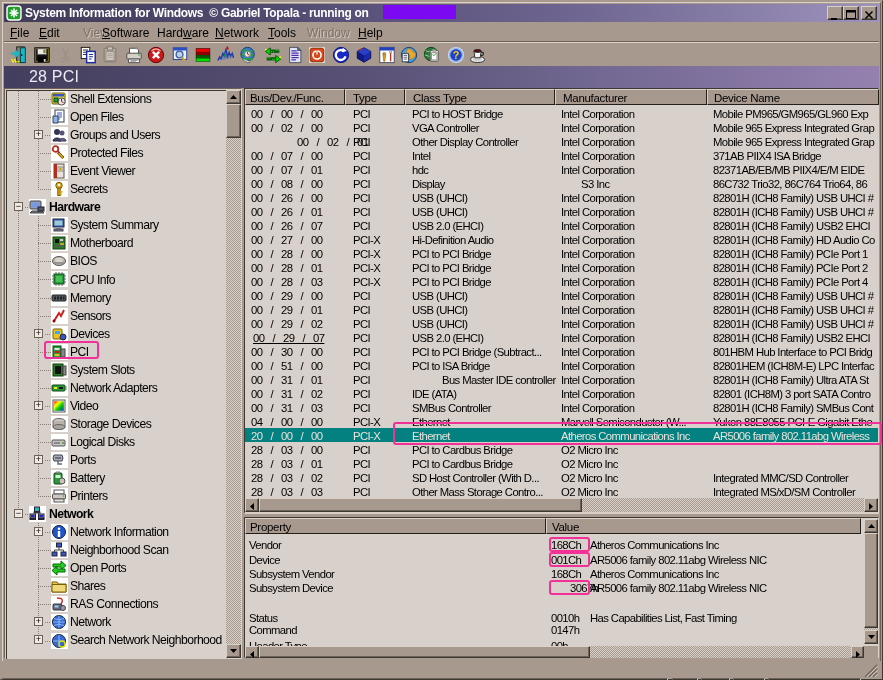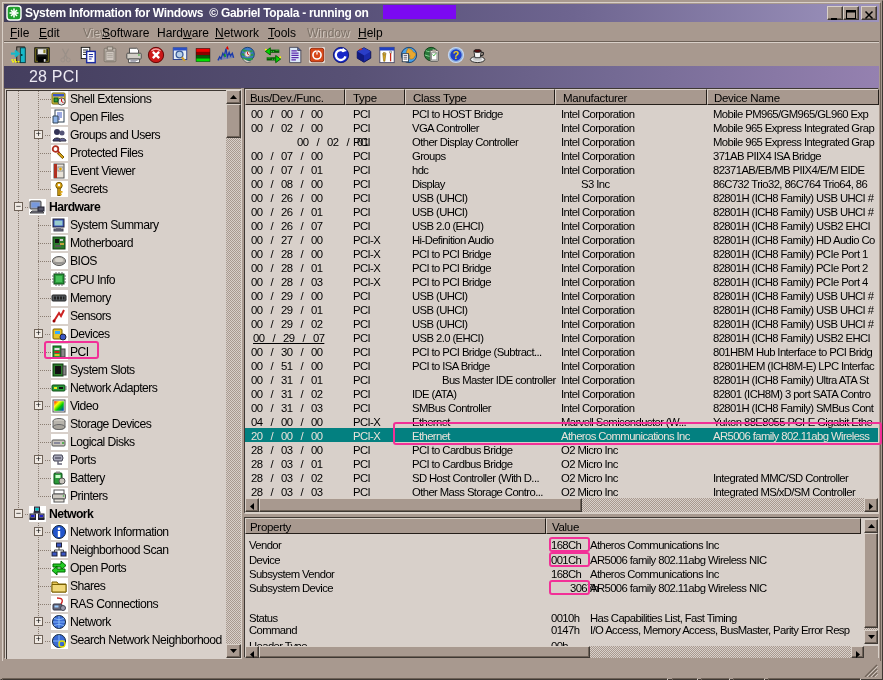--- a/index.html
+++ b/index.html
@@ -561,21 +561,21 @@
     <div class="row" style="top:45px;">
       <span class="cell bus" style="left:14px;margin-left:38px;">00 / 02 / 01</span>
       <span class="cell" style="left:108px;">PCI</span>
       <span class="cell" style="left:167px;">Other Display Controller</span>
       <span class="cell" style="left:316px;">Intel Corporation</span>
       <span class="cell" style="left:468px;">Mobile 965 Express Integrated Grap</span>
     </div>
     <div class="row" style="top:59px;">
       <span class="cell bus" style="left:6px;">00 / 07 / 00</span>
       <span class="cell" style="left:108px;">PCI</span>
-      <span class="cell" style="left:167px;">Groups</span>
+      <span class="cell" style="left:167px;">Intel</span>
       <span class="cell" style="left:316px;">Intel Corporation</span>
       <span class="cell" style="left:468px;">371AB PIIX4 ISA Bridge</span>
     </div>
     <div class="row" style="top:73px;">
       <span class="cell bus" style="left:6px;">00 / 07 / 01</span>
       <span class="cell" style="left:108px;">PCI</span>
       <span class="cell" style="left:167px;">hdc</span>
       <span class="cell" style="left:316px;">Intel Corporation</span>
       <span class="cell" style="left:468px;">82371AB/EB/MB PIIX4/E/M EIDE</span>
     </div>
@@ -775,21 +775,20 @@
     </div>
     <div class="row" style="top:62px;">
       <span class="cell" style="left:4px;">Subsystem Device</span>
       <span class="cell" style="left:306px;padding-left:19px;">3067h</span>
       <span class="cell" style="left:345px;">AR5006 family 802.11abg Wireless NIC</span>
     </div>
     <div class="mag" style="left:304px;top:62px;width:41px;height:15px;"></div>
     <div class="row" style="top:77px;margin-top:27px;">
       <span class="cell" style="left:4px;">Command</span>
       <span class="cell" style="left:306px;">0147h</span>
-      <span class="cell" style="left:345px;">I/O Access, Memory Access, BusMaster, Parity Error Resp</span>
     </div>
     <div class="row" style="top:92px;">
       <span class="cell" style="left:4px;">Status</span>
       <span class="cell" style="left:306px;">0010h</span>
       <span class="cell" style="left:345px;">Has Capabilities List, Fast Timing</span>
     </div>
     <div class="row" style="top:120px;">
       <span class="cell" style="left:4px;">Header Type</span>
       <span class="cell" style="left:306px;">00h</span>
     </div>

